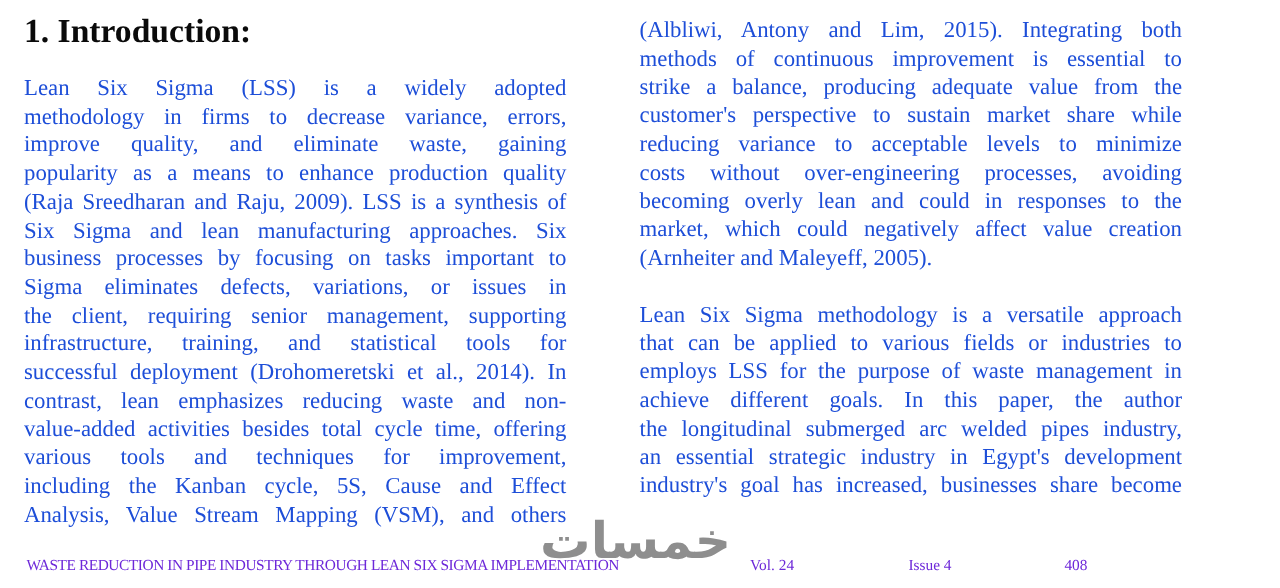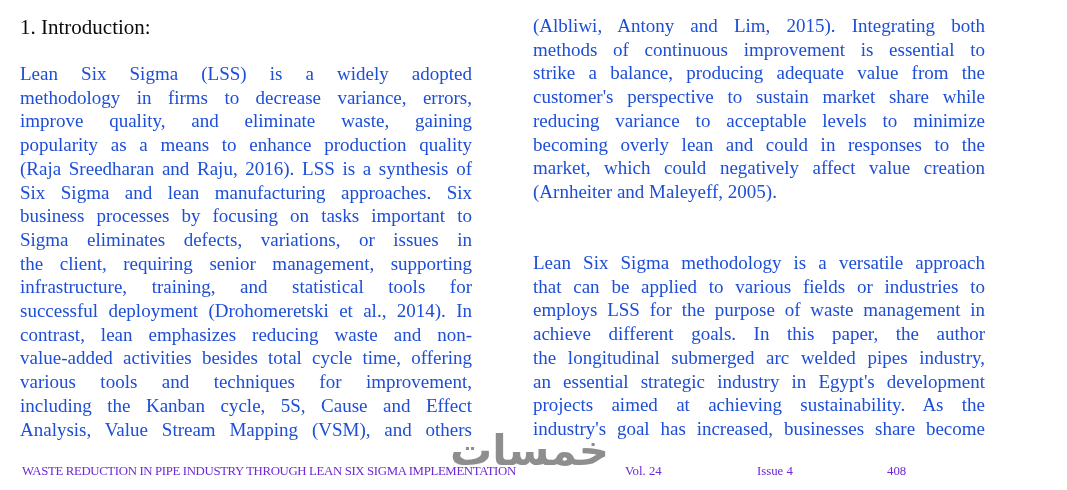--- a/index.html
+++ b/index.html
@@ -8,21 +8,21 @@
     background:#ffffff;
     font-family:"Liberation Serif", serif;
     color:#111111;
   }
   .page{position:absolute;inset:0;}
   .col{position:absolute;top:0;}
   .col-left{left:20px;width:452px;}
   .col-right{left:533px;width:452px;}
   .heading{
     margin:0;position:relative;top:14px;
-    font-size:21px;font-weight:normal;line-height:26px;color:#0a0a0a;
+    font-size:28px;font-weight:bold;line-height:26px;color:#0a0a0a;
   }
   .body-block{position:absolute;left:0;width:100%;}
   .left-body{top:62px;}
   .rp1{top:14px;}
   .rp2{top:251px;}
   .line{
     font-size:19px;line-height:23.7px;color:#1d4ed8;
     text-align:justify;text-align-last:justify;
     white-space:nowrap;overflow:visible;
   }
@@ -49,21 +49,21 @@
 
 <div class="page">
 
   <div class="col col-left">
     <h1 class="heading">1. Introduction:</h1>
     <div class="body-block left-body">
         <div class="line">Lean Six Sigma (LSS) is a widely adopted</div>
         <div class="line">methodology in firms to decrease variance, errors,</div>
         <div class="line">improve quality, and eliminate waste, gaining</div>
         <div class="line">popularity as a means to enhance production quality</div>
-        <div class="line">(Raja Sreedharan and Raju, 2016). LSS is a synthesis of</div>
+        <div class="line">(Raja Sreedharan and Raju, 2009). LSS is a synthesis of</div>
         <div class="line">Six Sigma and lean manufacturing approaches. Six</div>
         <div class="line">business processes by focusing on tasks important to</div>
         <div class="line">Sigma eliminates defects, variations, or issues in</div>
         <div class="line">the client, requiring senior management, supporting</div>
         <div class="line">infrastructure, training, and statistical tools for</div>
         <div class="line">successful deployment (Drohomeretski et al., 2014). In</div>
         <div class="line">contrast, lean emphasizes reducing waste and non-</div>
         <div class="line">value-added activities besides total cycle time, offering</div>
         <div class="line">various tools and techniques for improvement,</div>
         <div class="line">including the Kanban cycle, 5S, Cause and Effect</div>
@@ -71,32 +71,32 @@
       </div>
   </div>
 
   <div class="col col-right">
     <div class="body-block rp1 para-end">
         <div class="line">(Albliwi, Antony and Lim, 2015). Integrating both</div>
         <div class="line">methods of continuous improvement is essential to</div>
         <div class="line">strike a balance, producing adequate value from the</div>
         <div class="line">customer's perspective to sustain market share while</div>
         <div class="line">reducing variance to acceptable levels to minimize</div>
+        <div class="line">costs without over-engineering processes, avoiding</div>
         <div class="line">becoming overly lean and could in responses to the</div>
         <div class="line">market, which could negatively affect value creation</div>
         <div class="line">(Arnheiter and Maleyeff, 2005).</div>
       </div>
     <div class="body-block rp2">
         <div class="line">Lean Six Sigma methodology is a versatile approach</div>
         <div class="line">that can be applied to various fields or industries to</div>
         <div class="line">employs LSS for the purpose of waste management in</div>
         <div class="line">achieve different goals. In this paper, the author</div>
         <div class="line">the longitudinal submerged arc welded pipes industry,</div>
         <div class="line">an essential strategic industry in Egypt's development</div>
-        <div class="line">projects aimed at achieving sustainability. As the</div>
         <div class="line">industry's goal has increased, businesses share become</div>
       </div>
   </div>
 
   <div class="watermark" style="color: #737373;">خمسات</div>
 
   <div class="footer">
     <span class="running-title">WASTE REDUCTION IN PIPE INDUSTRY THROUGH LEAN SIX SIGMA IMPLEMENTATION</span>
     <span class="vol">Vol. 24</span>
     <span class="issue">Issue 4</span>

